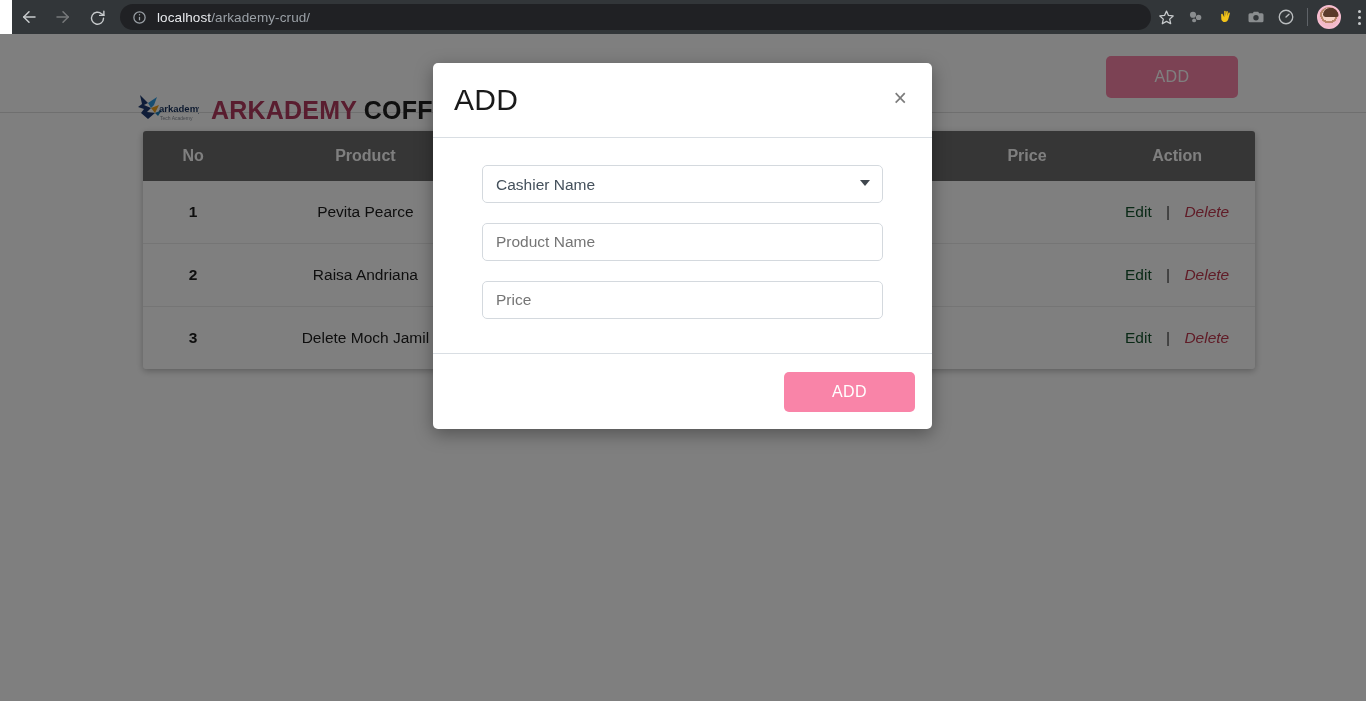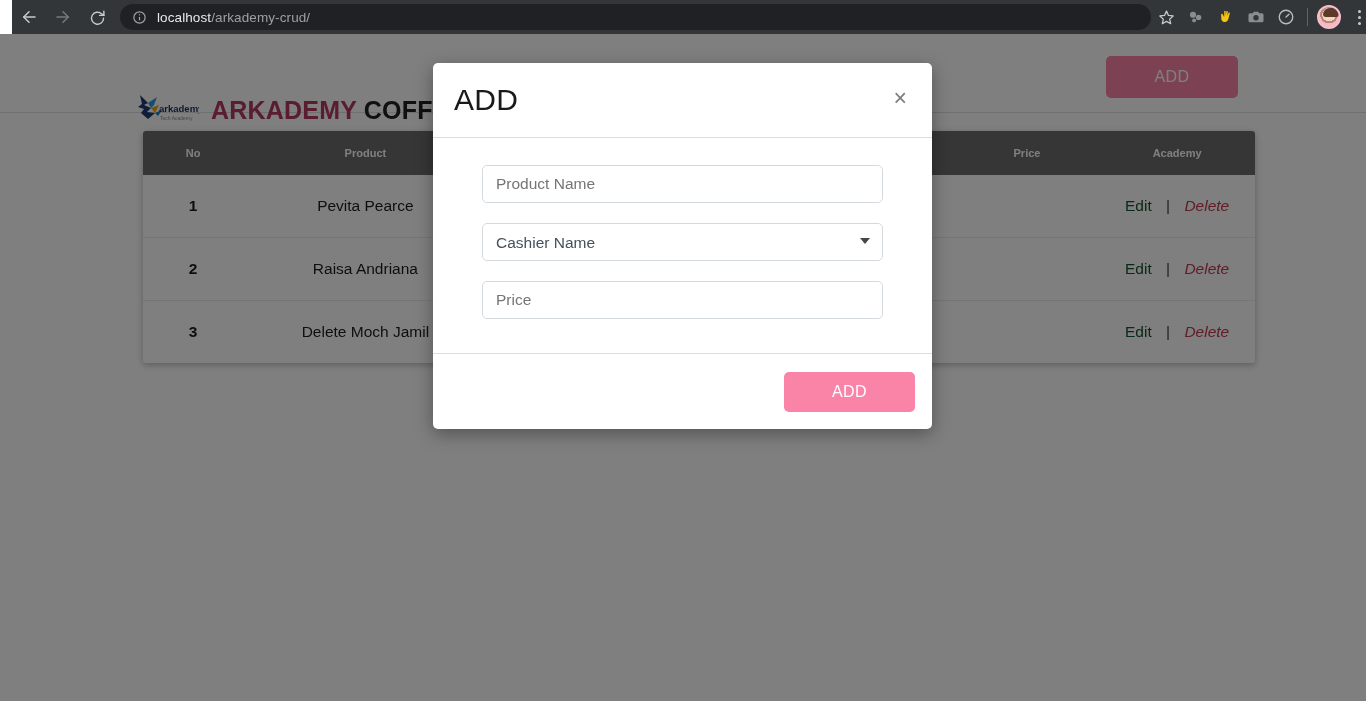--- a/index.html
+++ b/index.html
@@ -107,21 +107,21 @@
     width: 1112px;
     background: #ffffff;
     border-radius: 3px;
     box-shadow: 0 2px 7px rgba(0,0,0,.28);
     overflow: hidden;
   }
   table { width: 100%; border-collapse: collapse; }
   thead th {
     background: #6d6d6d;
     color: #ffffff;
-    font-size: 11px;
+    font-size: 16px;
     font-weight: bold;
     padding: 16px 8px;
     text-align: center;
   }
   tbody td {
     font-size: 15.5px;
     color: #1c1c1c;
     padding: 22px 8px;
     text-align: center;
     border-bottom: 1px solid #eaeaea;
@@ -318,21 +318,21 @@
 
   <div id="table-card">
     <table>
       <thead>
         <tr>
           <th>No</th>
           <th>Product</th>
           <th>Product</th>
           <th>Category</th>
           <th>Price</th>
-          <th>Academy</th>
+          <th>Action</th>
         </tr>
       </thead>
       <tbody>
         <tr>
           <td class="col-no">1</td>
           <td class="col-cashier">Pevita Pearce</td>
           <td class="col-product"></td>
           <td class="col-category"></td>
           <td class="col-price"></td>
           <td class="col-action">
@@ -373,30 +373,30 @@
 <div id="modal-overlay">
   <div id="modal">
 
     <div id="modal-header">
       <div id="modal-title">ADD</div>
       <button id="modal-close">×</button>
     </div>
 
     <div id="modal-body">
       <div class="field">
-        <input class="ctrl" type="text" placeholder="Product Name" style="">
-      </div>
-
-      <div class="field">
         <select class="ctrl">
           <option>Cashier Name</option>
         </select>
         <span class="caret"></span>
       </div>
 
+      <div class="field">
+        <input class="ctrl" type="text" placeholder="Product Name" style="">
+      </div>
+
 
       <div class="field">
         <input class="ctrl" type="text" placeholder="Price" style="">
       </div>
     </div>
 
     <div id="modal-footer">
       <button id="modal-add-button">ADD</button>
     </div>
 

